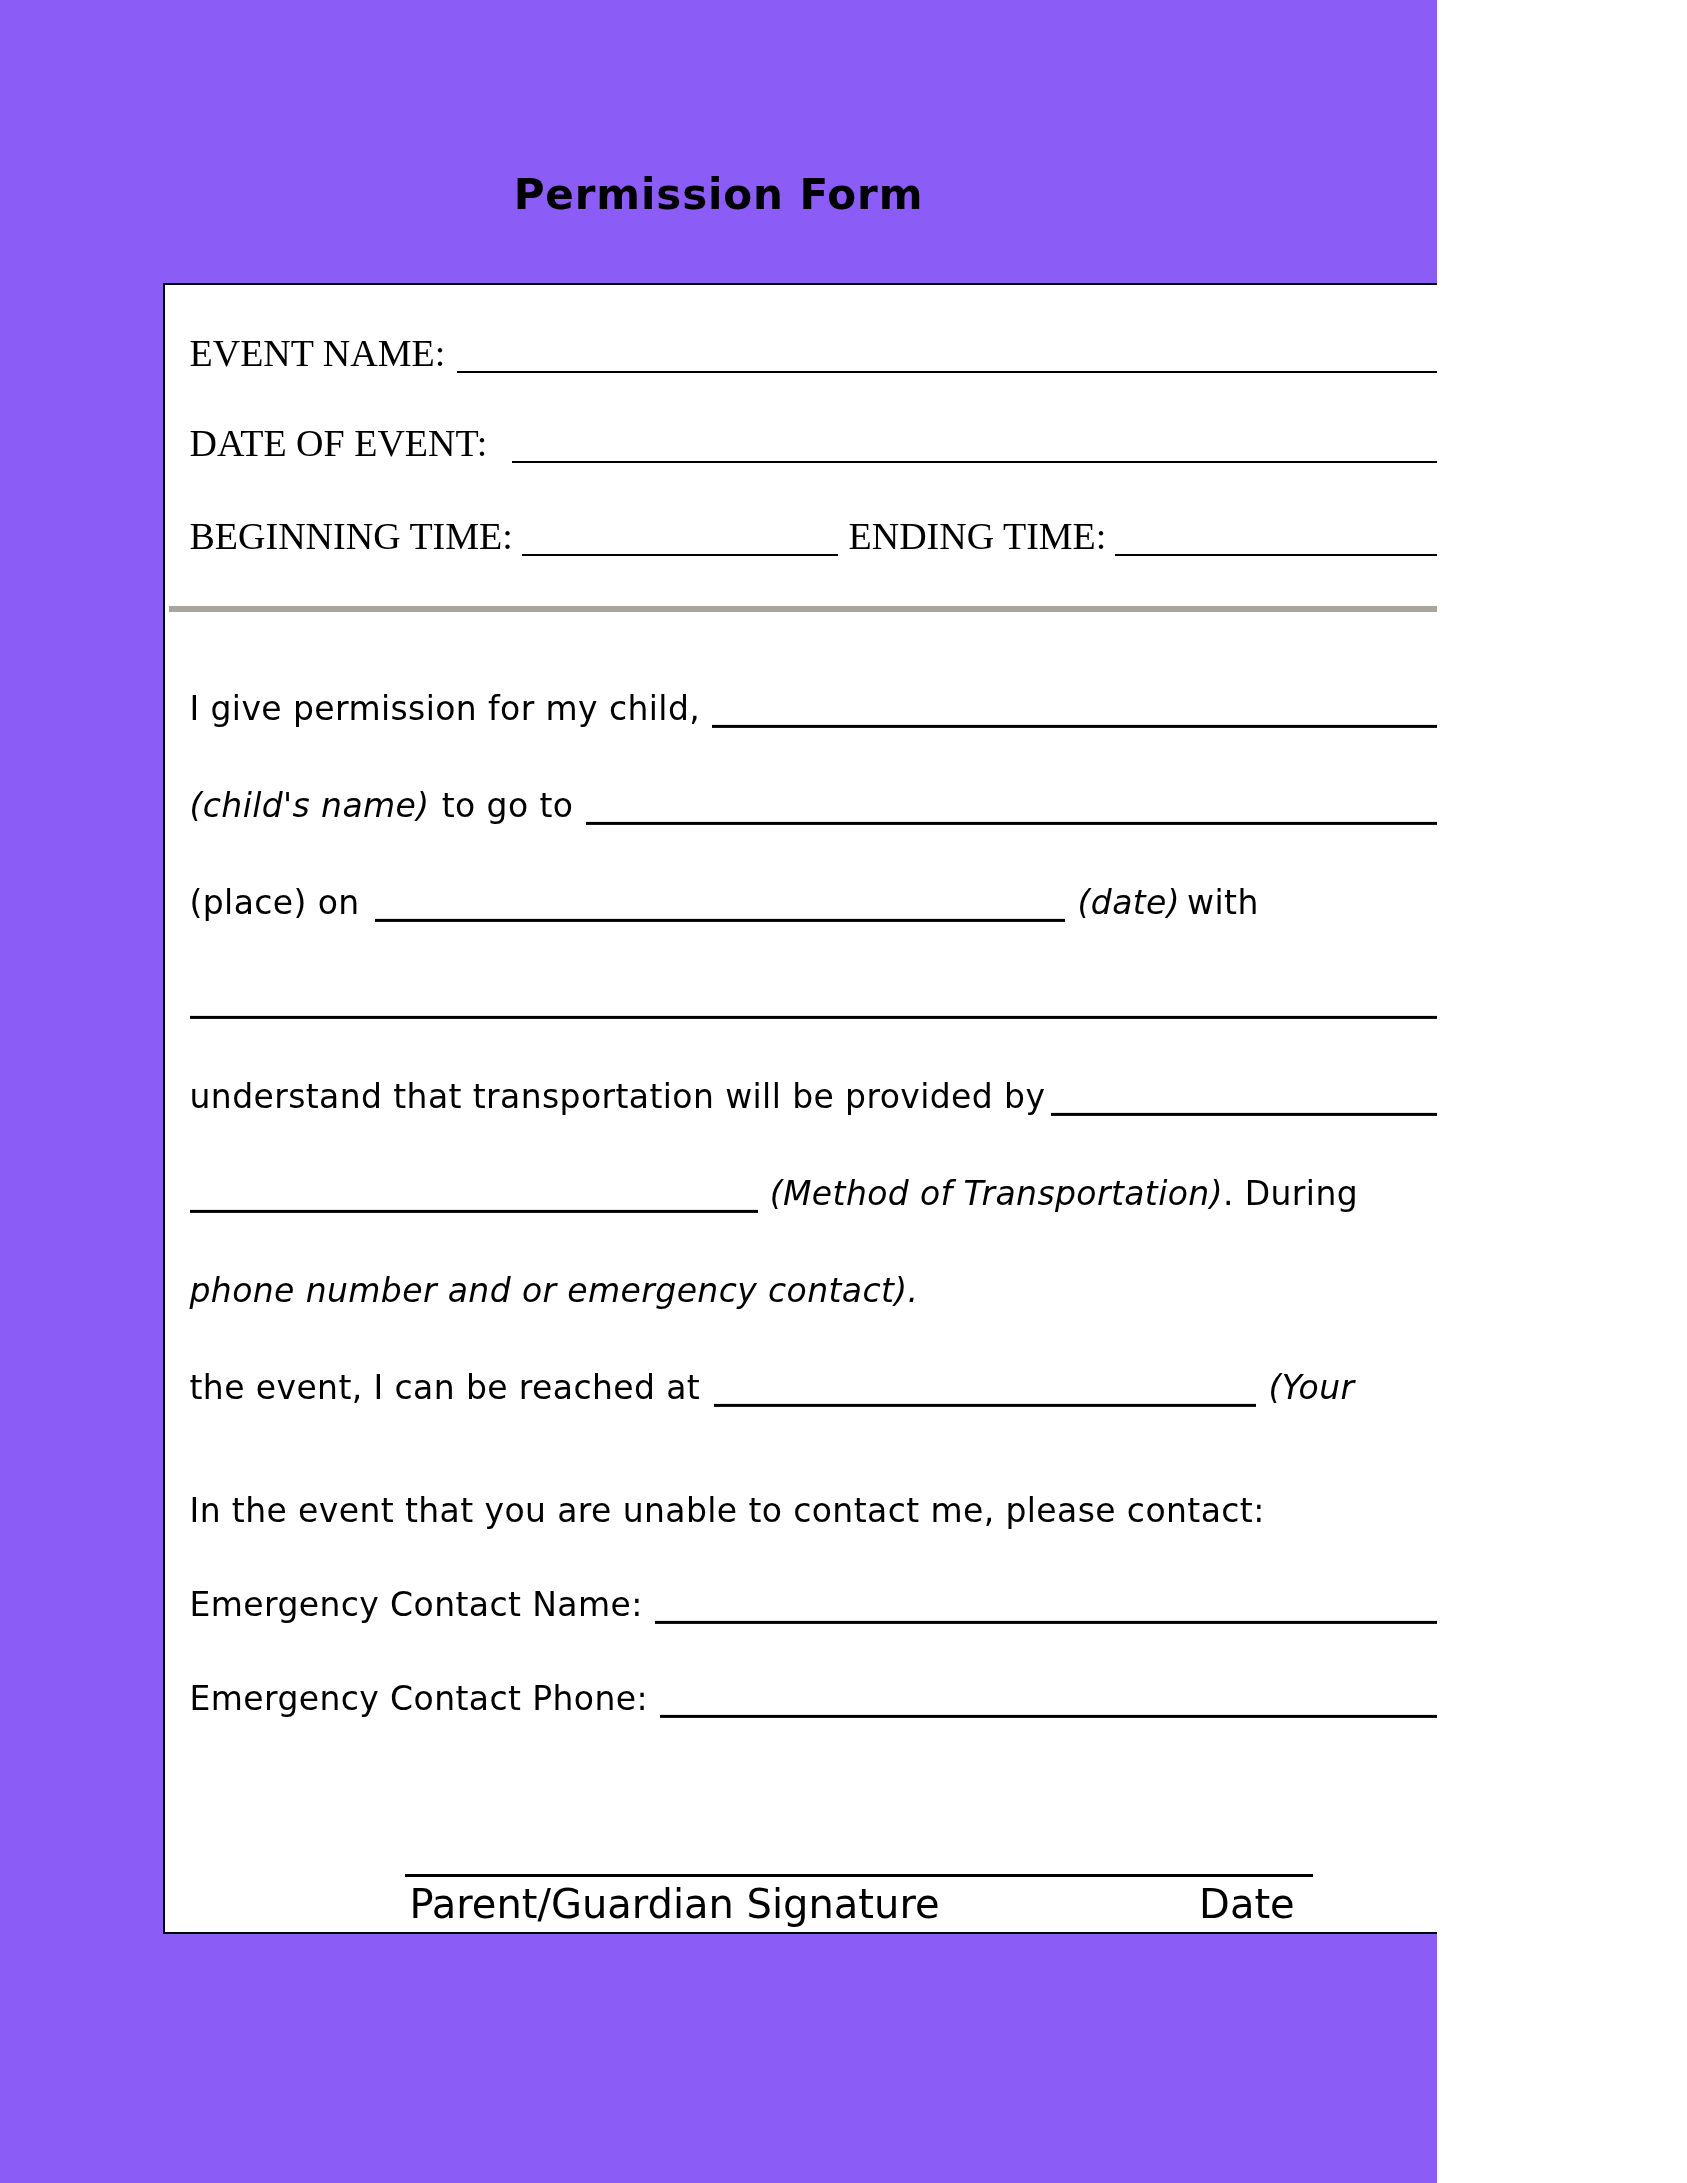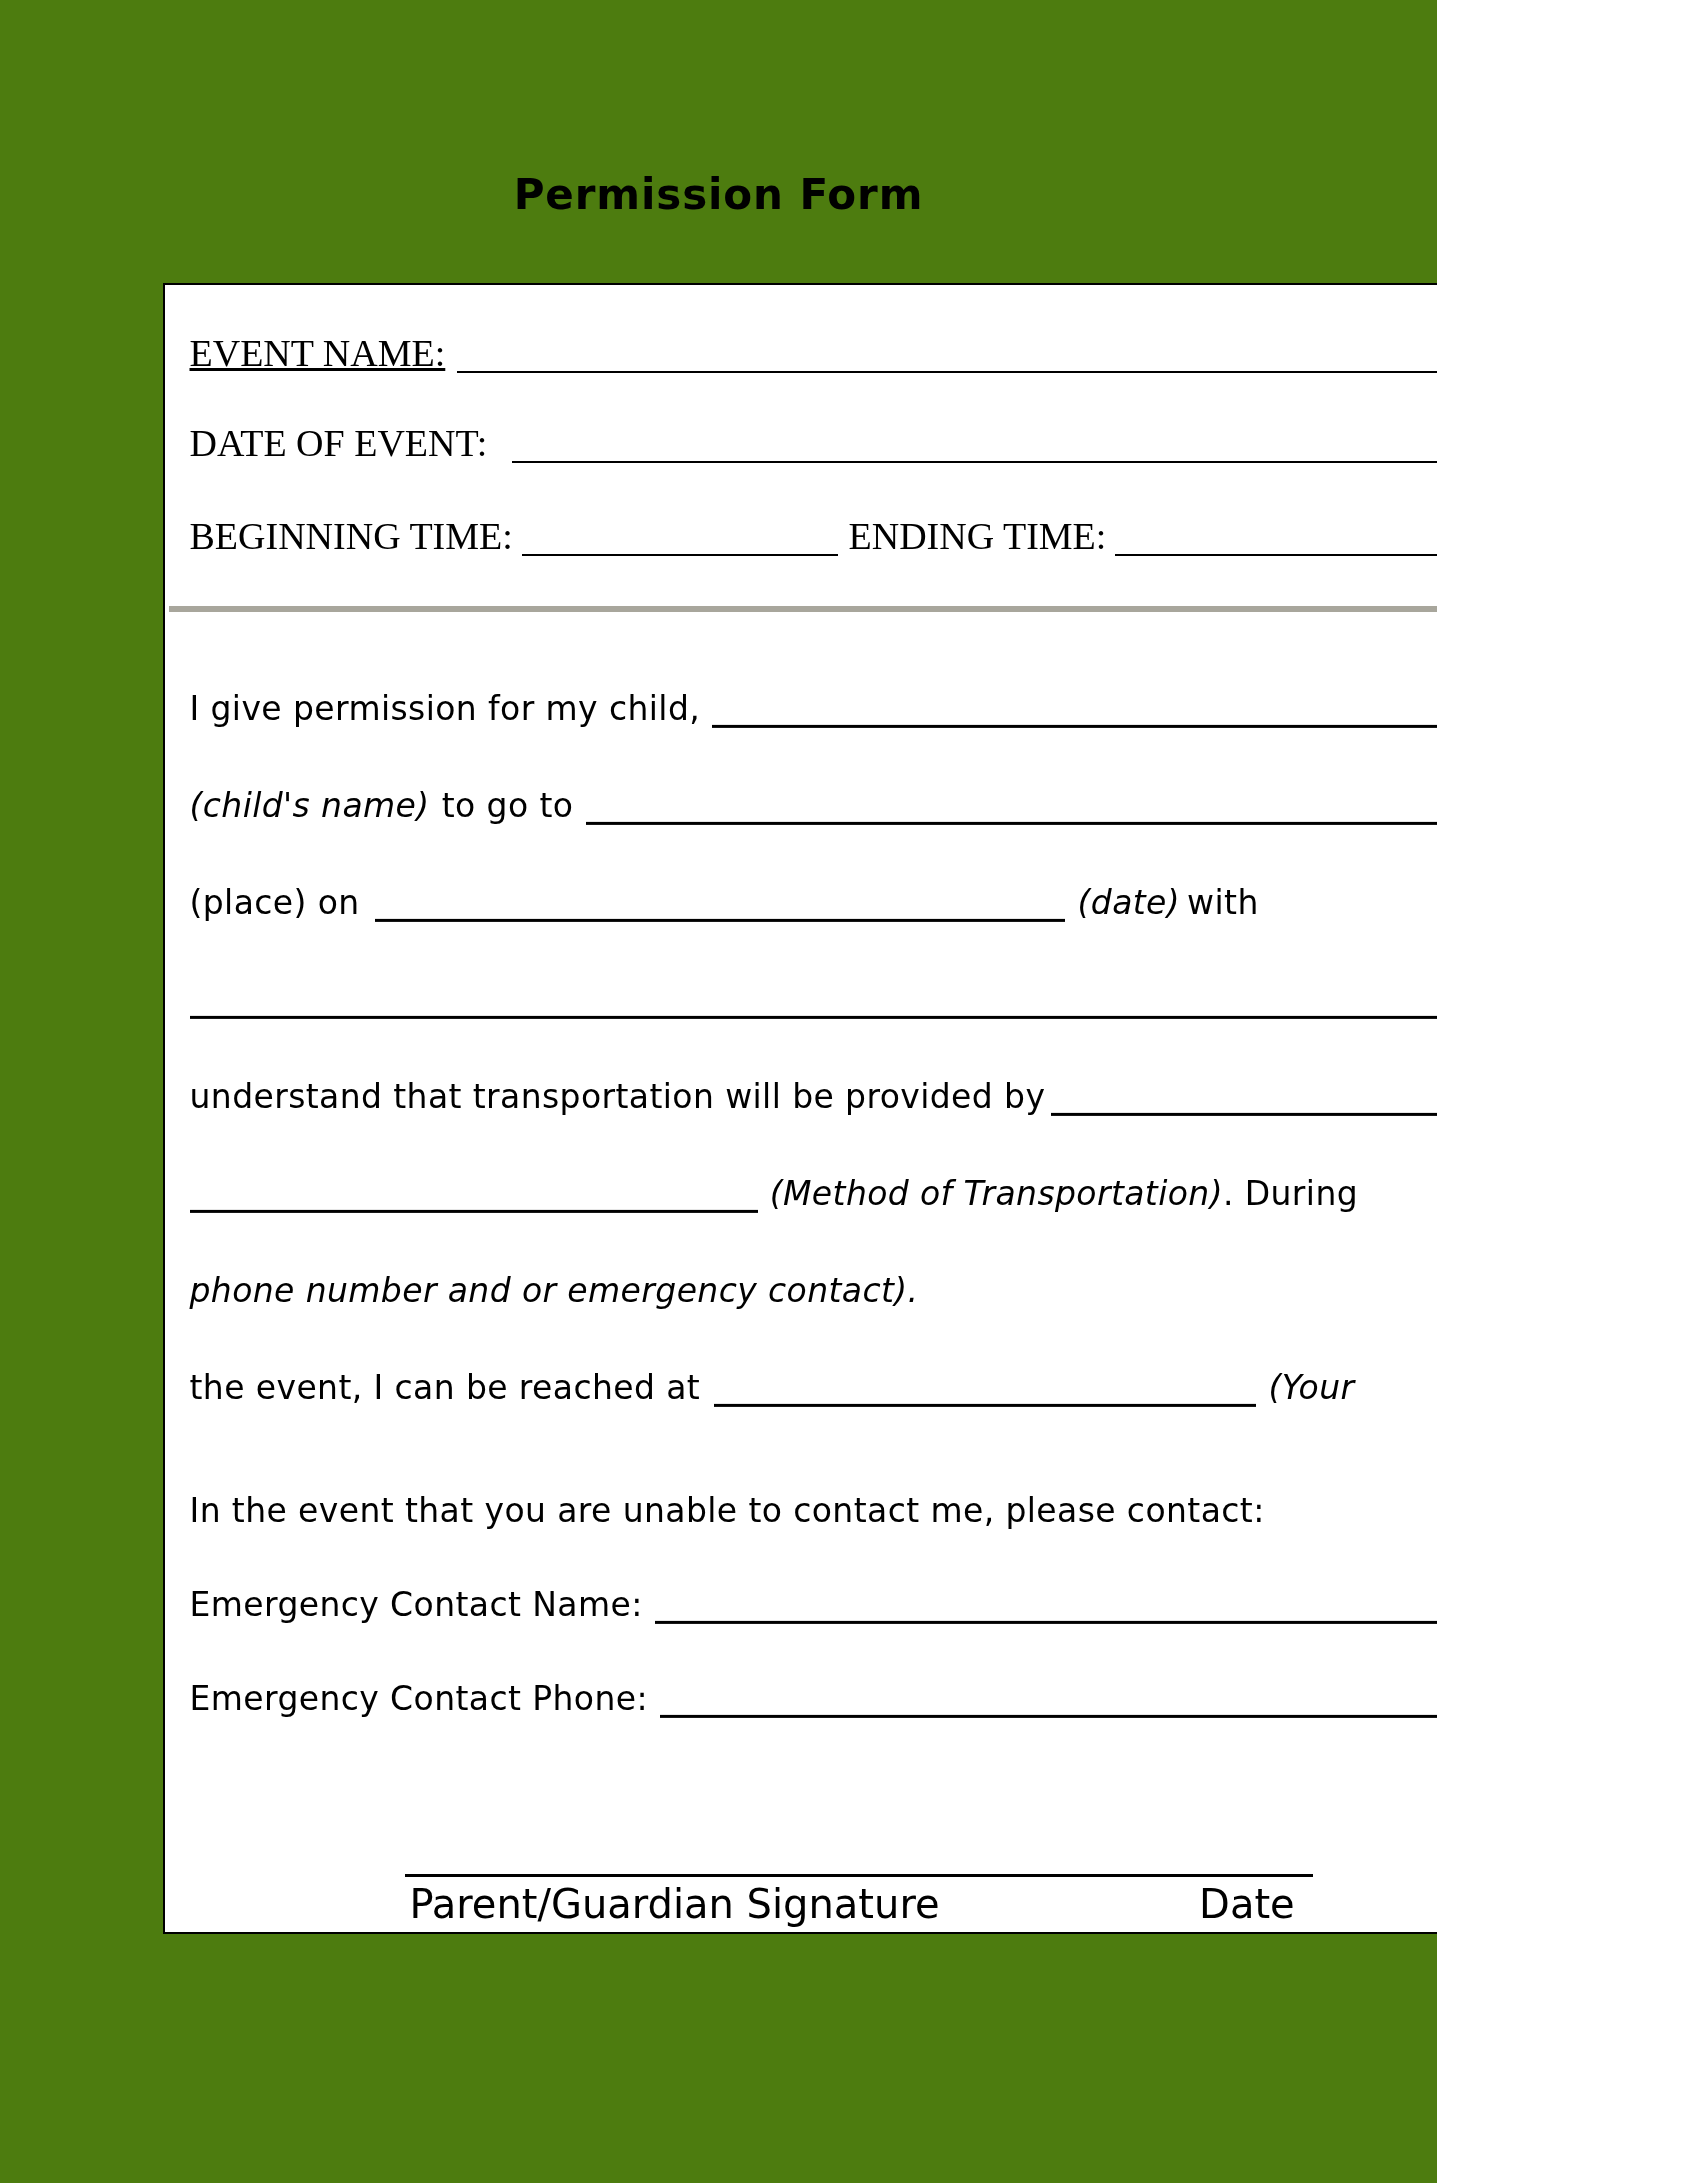--- a/index.html
+++ b/index.html
@@ -1,39 +1,39 @@
 <!DOCTYPE html>
 <html style="font-size:14px"><head>
 <meta charset="utf-8">
 <style>
   * { margin:0; padding:0; box-sizing:border-box; }
   body { background:#ffffff; }
   .page {
     position:relative; width:1437px; height:2184px;
-    background:#4d7c0f; color:#000000; overflow:hidden;
+    background:#8b5cf6; color:#000000; overflow:hidden;
     font-family:"DejaVu Sans", sans-serif;
   }
   .title {
     position:absolute; top:170px; left:0; right:0;
     text-align:center; font-weight:bold; font-size:42px;
     line-height:49px; letter-spacing:0.9px;
     font-family:"DejaVu Sans", sans-serif;
   }
   .form-box {
     position:absolute; left:163px; top:283px; width:1361px; height:1651px;
     border:2.6px solid #000000; background:#ffffff;
   }
   
   .hrow {
     position:absolute; left:24.5px; right:22px;
     display:flex; align-items:baseline;
     font-family:"Liberation Serif", "DejaVu Serif", serif;
     font-size:38px; line-height:49px; white-space:nowrap;
   }
-  .hrow-event { top:44px;text-decoration:underline; }
+  .hrow-event { top:44px; }
   .hrow-date  { top:134px;gap:12px; }
   .hrow-time  { top:227px; }
   .blank {
     border-bottom:2.6px solid #000000; height:0;
     transform:translateY(7px);
   }
   .blank.grow { flex:1 1 auto; margin-left:12.2px; }
   .blank.fixed { flex:0 0 auto; }
   .time-blank-1 { width:316px; margin-left:8.7px; }
   .ending-label { margin-left:11px; }

